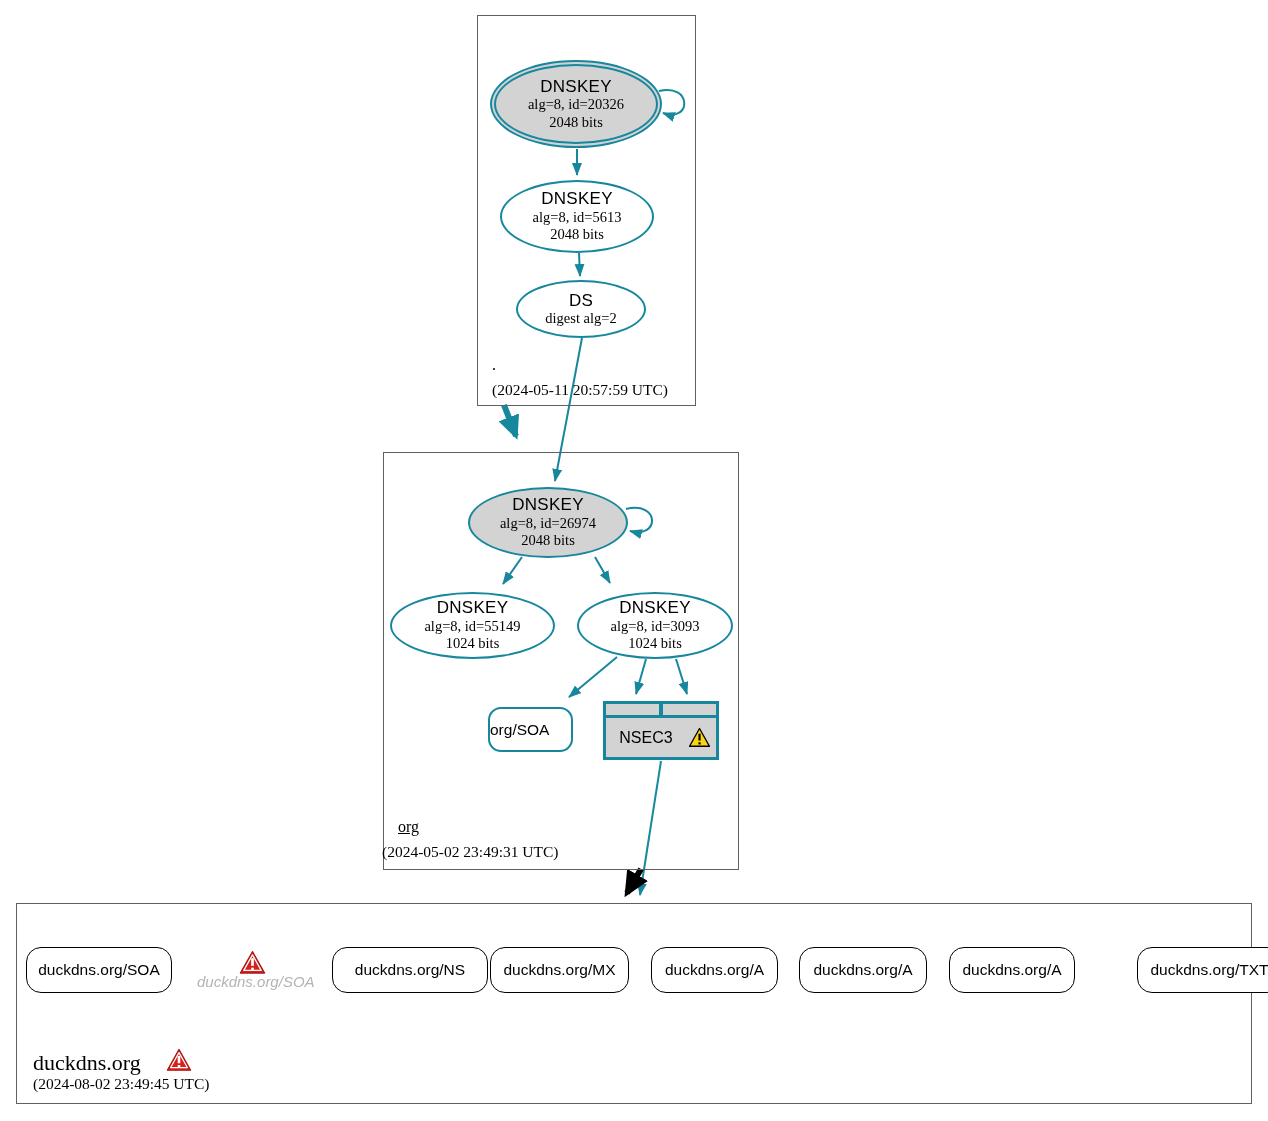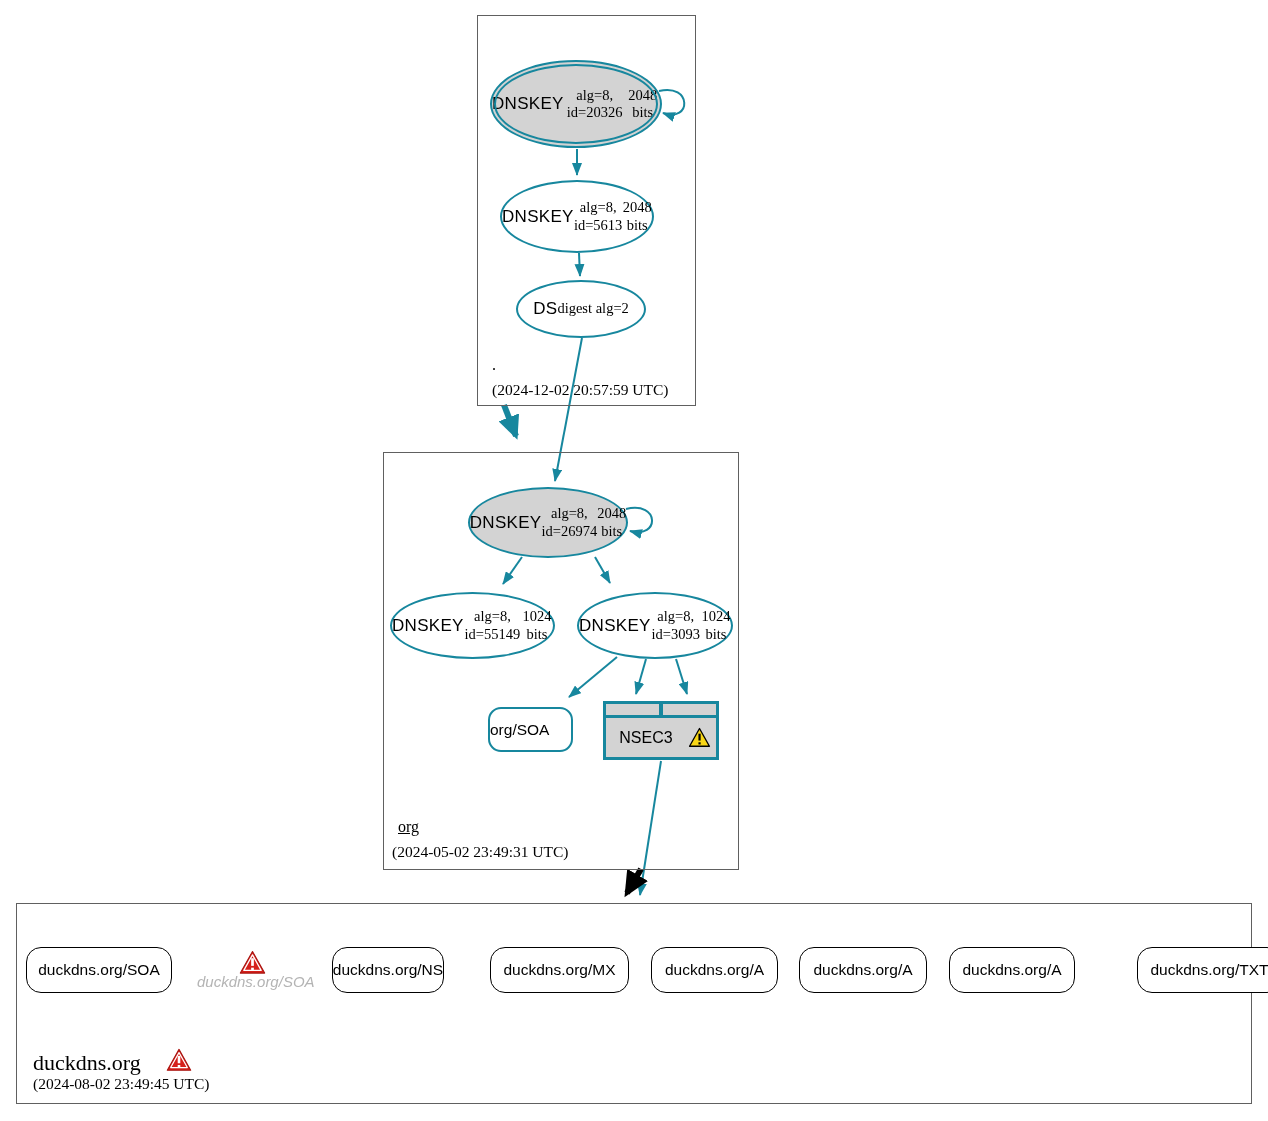--- a/index.html
+++ b/index.html
@@ -13,21 +13,21 @@
     position:relative;width:1268px;height:1121px;background:#ffffff;
     font-family:"Liberation Sans",sans-serif;color:#000;overflow:hidden;
   }
   .edges{position:absolute;left:0;top:0;pointer-events:none;}
   .cluster{position:absolute;border:1px solid var(--box-border);box-sizing:border-box;background:transparent;}
   .zone-label{position:absolute;font-family:"Liberation Serif",serif;font-size:16px;color:#000;white-space:nowrap;}
   .zone-ts{position:absolute;font-family:"Liberation Serif",serif;font-size:15.5px;color:#000;white-space:nowrap;}
 
   .ell{
     position:absolute;border:2px solid var(--teal);border-radius:50%;
-    box-sizing:border-box;display:flex;flex-direction:row;align-items:center;justify-content:center;
+    box-sizing:border-box;display:flex;flex-direction:column;justify-content:center;
     background:#fff;text-align:center;
   }
   .ell.gray{background:var(--gray-fill);}
   .inner-ring{position:absolute;inset:2px;border:2px solid var(--teal);border-radius:50%;pointer-events:none;}
   .ell .t{font-size:17px;line-height:1.15;letter-spacing:.3px;}
   .ell .d{font-family:"Liberation Serif",serif;font-size:14.5px;line-height:1.2;}
 
   .rrset{
     position:absolute;height:46px;border:1.5px solid #000;border-radius:15px;background:#fff;
     box-sizing:border-box;display:flex;align-items:center;justify-content:center;
@@ -96,21 +96,21 @@
     <div class="d">alg=8, id=5613</div>
     <div class="d">2048 bits</div>
   </div>
 
   <div class="ell" style="left:516px;top:280px;width:130px;height:58px;">
     <div class="t">DS</div>
     <div class="d">digest alg=2</div>
   </div>
 
   <span class="zone-label" style="left:492px;top:356px;">.</span>
-  <span class="zone-ts" style="left:492px;top:381px;">(2024-12-02 20:57:59 UTC)</span>
+  <span class="zone-ts" style="left:492px;top:381px;">(2024-05-11 20:57:59 UTC)</span>
 
   <div class="cluster" style="left:383px;top:452px;width:356px;height:418px;"></div>
 
   <div class="ell gray" style="left:468px;top:487px;width:160px;height:71px;">
     <div class="t">DNSKEY</div>
     <div class="d">alg=8, id=26974</div>
     <div class="d">2048 bits</div>
   </div>
 
   <div class="ell" style="left:390px;top:592px;width:165px;height:67px;">
@@ -138,37 +138,37 @@
       <span>NSEC3</span>
       <svg width="23" height="21" viewBox="0 0 24 22">
         <path d="M12 1.6 L22.4 20.2 H1.6 Z" fill="#f8d616" stroke="#000" stroke-width="1.4" stroke-linejoin="round"></path>
         <rect x="10.9" y="7" width="2.3" height="7.2" fill="#000"></rect>
         <rect x="10.9" y="16" width="2.3" height="2.3" fill="#000"></rect>
       </svg>
     </div>
   </div>
 
   <span class="zone-label" style="left:398px;top:818px;text-decoration:underline;">org</span>
-  <span class="zone-ts" style="left:392px;top:843px;">(2024-05-02 23:49:31 UTC)</span>
+  <span class="zone-ts" style="left:382px;top:843px;">(2024-05-02 23:49:31 UTC)</span>
 
   <div class="cluster" style="left:16px;top:903px;width:1236px;height:201px;"></div>
 
   <div class="rrset" style="left:26px;top:947px;width:146px;">
     <span>duckdns.org/SOA</span>
   </div>
 
   <svg class="icon" style="left:239px;top:950px;" width="27" height="25" viewBox="0 0 24 22">
     <path d="M12 1.2 L22.8 20.4 H1.2 Z" fill="#d6201b" stroke="#a81410" stroke-width="1" stroke-linejoin="round"></path>
     <path d="M12 4.2 L19.7 18 H4.3 Z" fill="none" stroke="#fff" stroke-width="1.1" stroke-linejoin="round"></path>
     <rect x="10.8" y="7.2" width="2.4" height="6.8" fill="#fff"></rect>
     <rect x="10.8" y="15.6" width="2.4" height="2.4" fill="#fff"></rect>
   </svg>
   <span class="missing-label" style="left:197px;top:973px;width:110px;">duckdns.org/SOA</span>
 
-  <div class="rrset" style="left:332px;top:947px;width:112px;">
+  <div class="rrset" style="left:332px;top:947px;width:156px;">
     <span>duckdns.org/NS</span>
   </div>
 
   <div class="rrset" style="left:490px;top:947px;width:139px;align-items:center;">
     <span>duckdns.org/MX</span>
   </div>
 
   <div class="rrset" style="left:651px;top:947px;width:127px;">
     <span>duckdns.org/A</span>
   </div>

